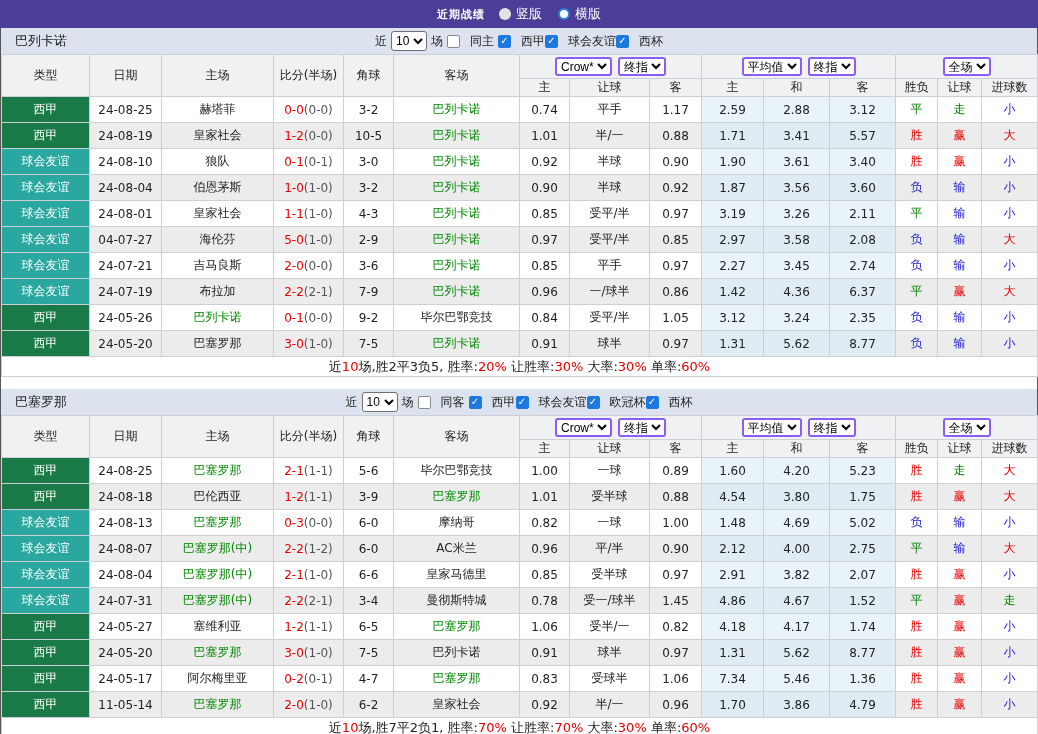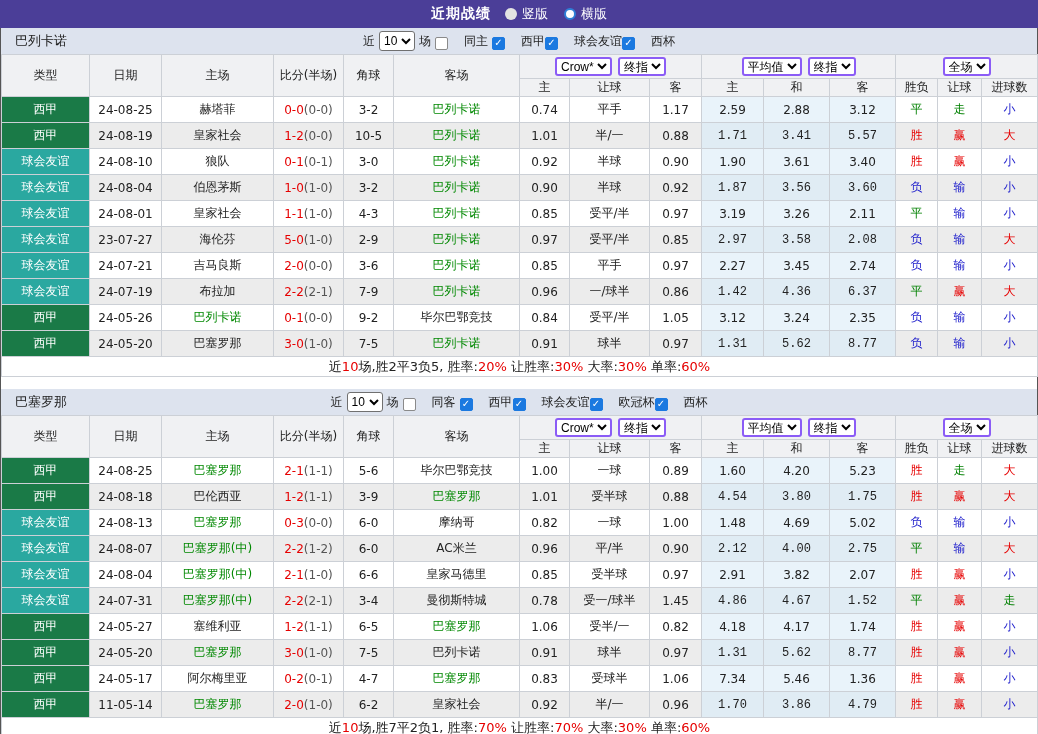--- a/index.html
+++ b/index.html
@@ -4,45 +4,45 @@
 <style>
   :root{
     --topbar:#4b3e98; --red:#e60000; --blue:#2020cc; --green:#008800;
     --half:#555; --secbg:#dde3ee; --headbg:#f0f1f3; --rowalt:#ececec;
     --avgbg:#e9f3fa; --avgbgalt:#e0ecf4; --grid:#ccd0d6; --outer:#555; --cbblue:#1b79e0;
   }
   *{box-sizing:border-box;}
   html,body{margin:0;padding:0;background:#fff;}
   body{font-family:"DejaVu Sans","Liberation Sans",sans-serif;font-size:12px;color:#222;width:1038px;}
   .topbar{height:28px;background:var(--topbar);color:#fff;display:flex;align-items:center;justify-content:center;gap:14px;}
-  .topbar .title{font-size:14px;font-weight:bold;letter-spacing:1px;}
+  .topbar .title{font-size:11px;font-weight:bold;letter-spacing:1px;}
   .radio-group{display:flex;align-items:center;gap:16px;}
   .radio-wrap{display:inline-flex;align-items:center;gap:5px;cursor:pointer;font-size:13px;color:#fff;}
   .r-circle{width:12px;height:12px;border-radius:50%;display:inline-block;}
   .r-filled{background:#e3e3e3;}
   .r-ring{width:12px;height:12px;background:#fff;border:2px solid #2f7fd6;}
   .content{border:1px solid var(--outer);border-top:none;}
   .section-header{position:relative;height:26px;background:var(--secbg);display:flex;align-items:center;}
   .team-name{padding-left:14px;font-size:13px;color:#222;z-index:1;}
   .filters{position:absolute;left:0;right:0;display:flex;align-items:center;justify-content:center;gap:4px;font-size:12px;}
   .filters select{height:20px;font-size:12px;border:1px solid #707070;border-radius:3px;background:#fff;}
-  .cbwrap{display:inline-flex;align-items:flex-end;gap:16px;cursor:pointer;}
+  .cbwrap{display:inline-flex;align-items:center;gap:10px;cursor:pointer;}
   .cb{width:13px;height:13px;border:1px solid #8a8a8a;background:#fff;border-radius:2px;display:inline-flex;align-items:center;justify-content:center;font-size:10px;line-height:1;color:#fff;}
   .cb.on{background:var(--cbblue);border-color:var(--cbblue);}
   table{width:100%;border-collapse:collapse;table-layout:fixed;border-top:1px solid #777;}
   th,td{border:1px solid var(--grid);text-align:center;padding:0;overflow:hidden;white-space:nowrap;}
   thead th,thead td{background:var(--headbg);font-weight:normal;font-size:12px;color:#222;}
   thead tr.h1 th,thead tr.h1 td{height:24px;}
   thead tr.h2 th{height:17px;}
   thead select{height:19px;font-size:12px;border:2px solid #8b5cf6;border-radius:3px;background:#fff;margin:0 3px;}
   tbody td{height:26px;font-size:12px;}
   tbody tr.even td{background:var(--rowalt);}
   tbody td.type{color:#fff;}
   tbody td.avgcol{background:var(--avgbg);}
-  tbody tr.even td.avgcol{background:var(--avgbgalt);font-family:Liberation Mono, monospace;}
+  tbody tr.even td.avgcol{background:var(--avgbgalt);}
   .focus{color:var(--green);}
   .ft{color:var(--red);}
   .half{color:var(--half);}
   .c-r{color:var(--red);}
   .c-g{color:#008000;}
   .c-b{color:var(--blue);}
   tfoot td{height:20px;font-size:13px;border:1px solid var(--grid);}
   tfoot .red{color:var(--red);}
   .gap{height:12px;background:#fff;}
 </style>
@@ -224,21 +224,21 @@
               <td>0.97</td>
               <td class="avgcol">3.19</td>
               <td class="avgcol">3.26</td>
               <td class="avgcol">2.11</td>
               <td><span class="c-g">平</span></td>
               <td><span class="c-b">输</span></td>
               <td><span class="c-b">小</span></td>
             </tr>
             <tr class="even">
               <td class="type" style="background: rgb(42, 168, 160);">球会友谊</td>
-              <td>23-07-27</td>
+              <td>04-07-27</td>
               <td><span>海伦芬</span></td>
               <td><span class="ft">5-0</span><span class="half">(1-0)</span></td>
               <td>2-9</td>
               <td><span class="focus">巴列卡诺</span></td>
               <td>0.97</td>
               <td>受平/半</td>
               <td>0.85</td>
               <td class="avgcol">2.97</td>
               <td class="avgcol">3.58</td>
               <td class="avgcol">2.08</td>

